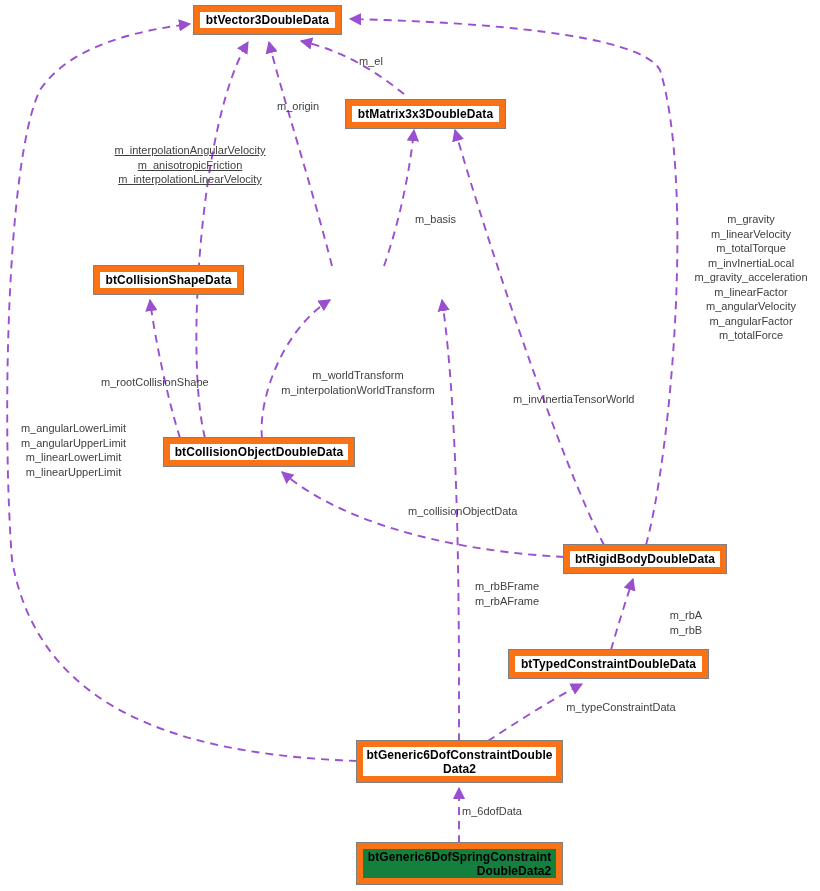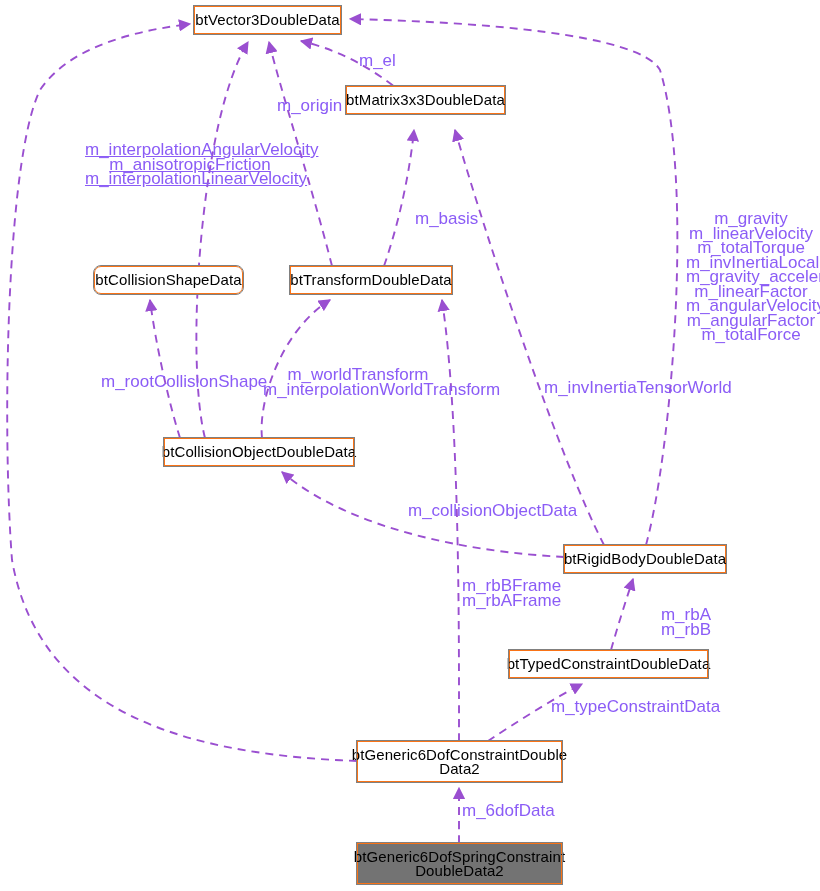--- a/index.html
+++ b/index.html
@@ -21,40 +21,42 @@
   svg.edges {
     position: absolute;
     left: 0;
     top: 0;
     width: 820px;
     height: 891px;
   }
   .node {
     position: absolute;
     box-sizing: border-box;
-    border: 1px solid #f97316;
+    border: 6px solid #f97316;
     outline: 1px solid #808080;
     background: #ffffff;
     color: #000000;
-    font-size: 15px;
+    font-size: 12px;
     line-height: 14px;
     display: flex;
     align-items: center;
     justify-content: center;
     text-align: center;
     letter-spacing: 0.1px;
     white-space: pre-line;
+    font-weight: bold;
   }
   .node.filled {
-    background: #737373;
+    background: #15803d;
+    text-align: right;
   }
   .edge-label {
     position: absolute;
-    color: #8b5cf6;
-    font-size: 17px;
+    color: #404040;
+    font-size: 11px;
     line-height: 14.5px;
     white-space: pre-line;
     text-align: center;
   }
   .edge-label.left-al { text-align: left; }
 </style>
 </head>
 <body>
 
 <div id="diagram">
@@ -92,25 +94,24 @@
       <path d="M 611 650 C 618 625 626 600 633 579"></path>
 
       <path d="M 488 741 C 515 723 551 700 582 684"></path>
 
       <path d="M 459 843 C 459 825 459 805 459 788"></path>
     </g>
   </svg>
 
   <div class="node" style="left:194px; top:6px; width:147px; height:28px;">btVector3DoubleData</div>
 
-  <div class="node" style="left:346px; top:86px; width:159px; height:28px;">btMatrix3x3DoubleData</div>
+  <div class="node" style="left:346px; top:100px; width:159px; height:28px;">btMatrix3x3DoubleData</div>
 
-  <div class="node" style="left:94px; top:266px; width:149px; height:28px;border-radius:7px;">btCollisionShapeData</div>
+  <div class="node" style="left:94px; top:266px; width:149px; height:28px;">btCollisionShapeData</div>
 
-  <div class="node" style="left:290px; top:266px; width:162px; height:28px;">btTransformDoubleData</div>
 
   <div class="node" style="left:564px; top:545px; width:162px; height:28px;">btRigidBodyDoubleData</div>
 
   <div class="node" style="left:164px; top:438px; width:190px; height:28px;">btCollisionObjectDoubleData</div>
 
   <div class="node" style="left:509px; top:650px; width:199px; height:28px;">btTypedConstraintDoubleData</div>
 
   <div class="node" style="left:357px; top:741px; width:205px; height:41px;">btGeneric6DofConstraintDouble
 Data2</div>
 
@@ -135,22 +136,26 @@
 m_linearFactor
 m_angularVelocity
 m_angularFactor
 m_totalForce</div>
 
   <div class="edge-label left-al" style="left:101px; top:375px; width:140px;">m_rootCollisionShape</div>
 
   <div class="edge-label" style="left:263px; top:368px; width:190px;">m_worldTransform
 m_interpolationWorldTransform</div>
 
-  <div class="edge-label left-al" style="left:513px; top:381px; width:160px;margin-left:31px;">m_invInertiaTensorWorld</div>
+  <div class="edge-label left-al" style="left:513px; top:392px; width:160px;">m_invInertiaTensorWorld</div>
 
+  <div class="edge-label" style="left:6px; top:421px; width:135px;">m_angularLowerLimit
+m_angularUpperLimit
+m_linearLowerLimit
+m_linearUpperLimit</div>
 
   <div class="edge-label left-al" style="left:362px; top:504px; width:140px;padding-left:46px;">m_collisionObjectData</div>
 
   <div class="edge-label" style="left:462px; top:543px; width:90px;margin-top:36px;">m_rbBFrame
 m_rbAFrame</div>
 
   <div class="edge-label" style="left:656px; top:596px; width:60px;margin-top:12px;">m_rbA
 m_rbB</div>
 
   <div class="edge-label left-al" style="left:551px; top:700px; width:140px;text-align:center;">m_typeConstraintData</div>

